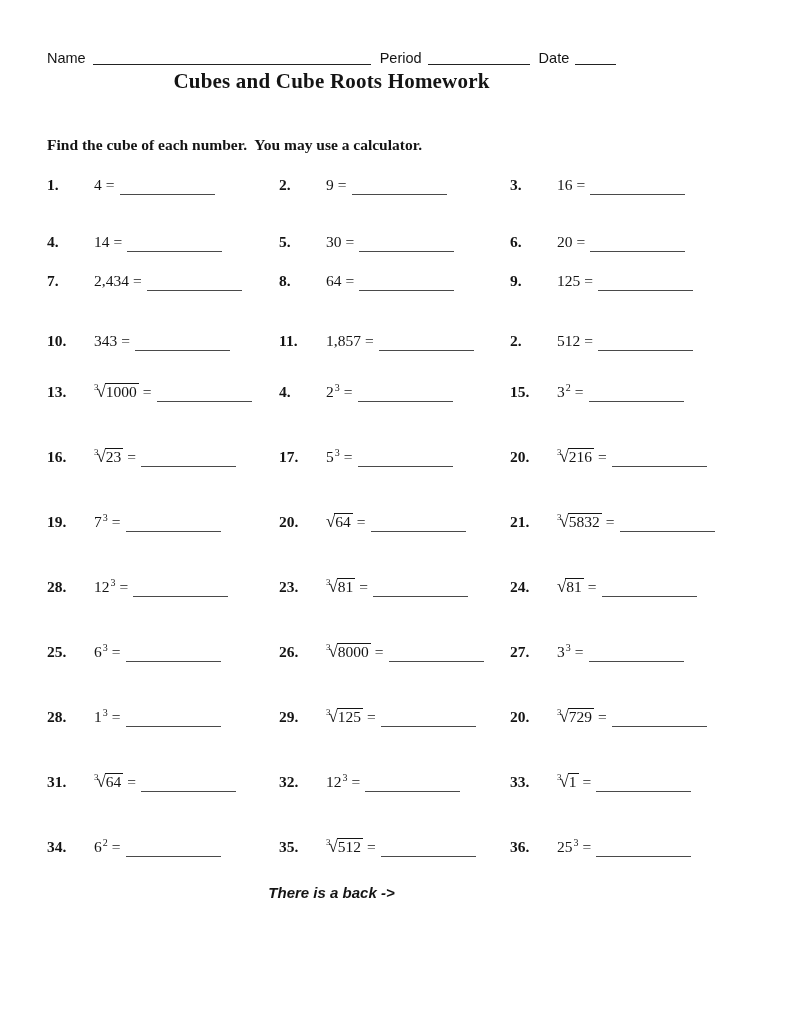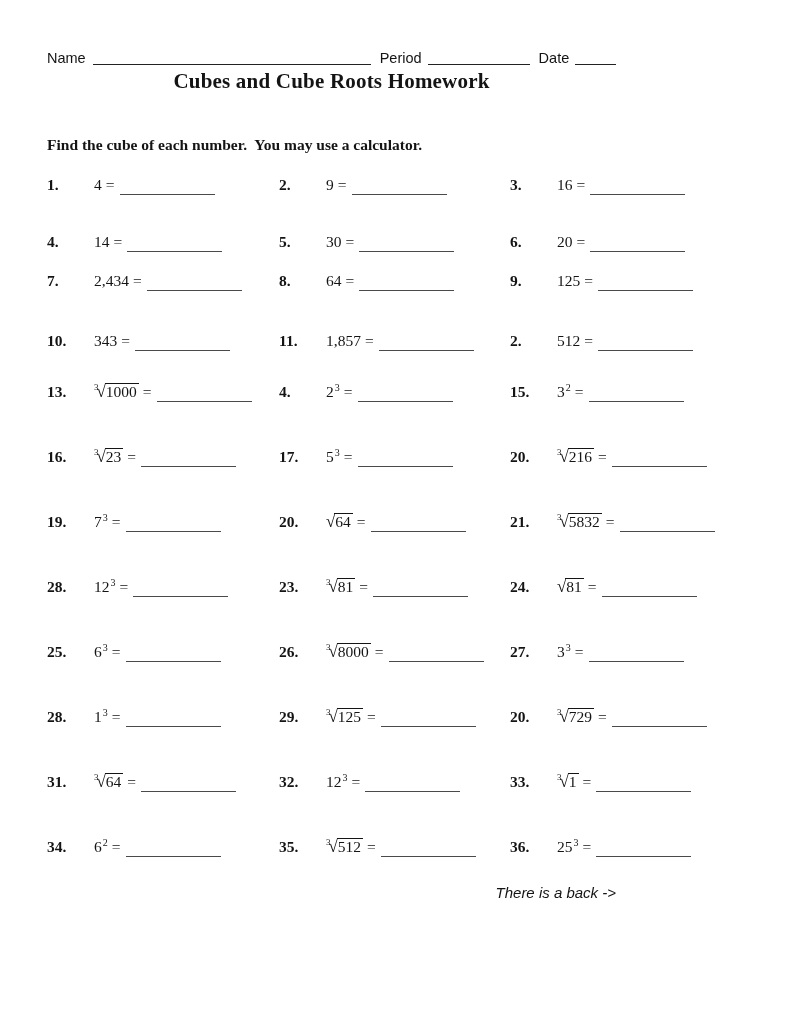--- a/index.html
+++ b/index.html
@@ -42,22 +42,22 @@
          height:14px;align-self:flex-end;}
 
   sup.exp{font-size:10px;vertical-align:baseline;position:relative;top:-6px;margin-left:1px;line-height:0;}
 
   .root{display:inline-flex;align-items:baseline;}
   .ridx{font-size:9px;vertical-align:baseline;position:relative;top:-7px;margin-right:-2px;line-height:0;}
   .rsign{display:inline-block;font-size:17px;line-height:16px;}
   .rcand{display:inline-block;line-height:16px;border-top:1.1px solid var(--text-color);
          margin-left:-1px;padding:0 2px 0 1px;}
 
-  .footer{font-family:"Liberation Sans",sans-serif;font-style:italic;font-weight:normal;
-          font-size:15px;text-align:right;margin-top:26px;line-height:20px;}
+  .footer{font-family:"Liberation Sans",sans-serif;font-style:italic;font-weight:bold;
+          font-size:15px;text-align:center;margin-top:26px;line-height:20px;}
 </style>
 </head>
 <body>
 
 <div class="page">
   <div class="header-row">
     <span class="hlabel">Name</span>
     <span class="hline line-name"></span>
     <span class="hlabel">Period</span>
     <span class="hline line-period"></span>

